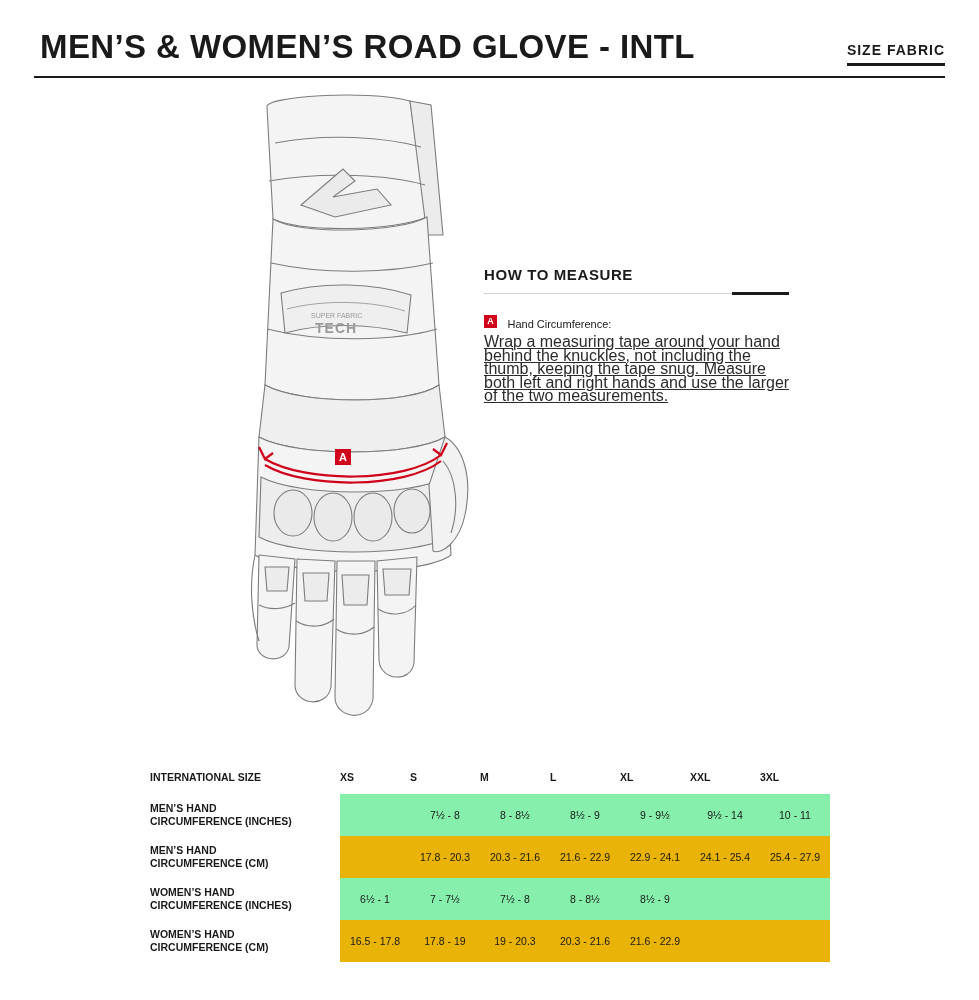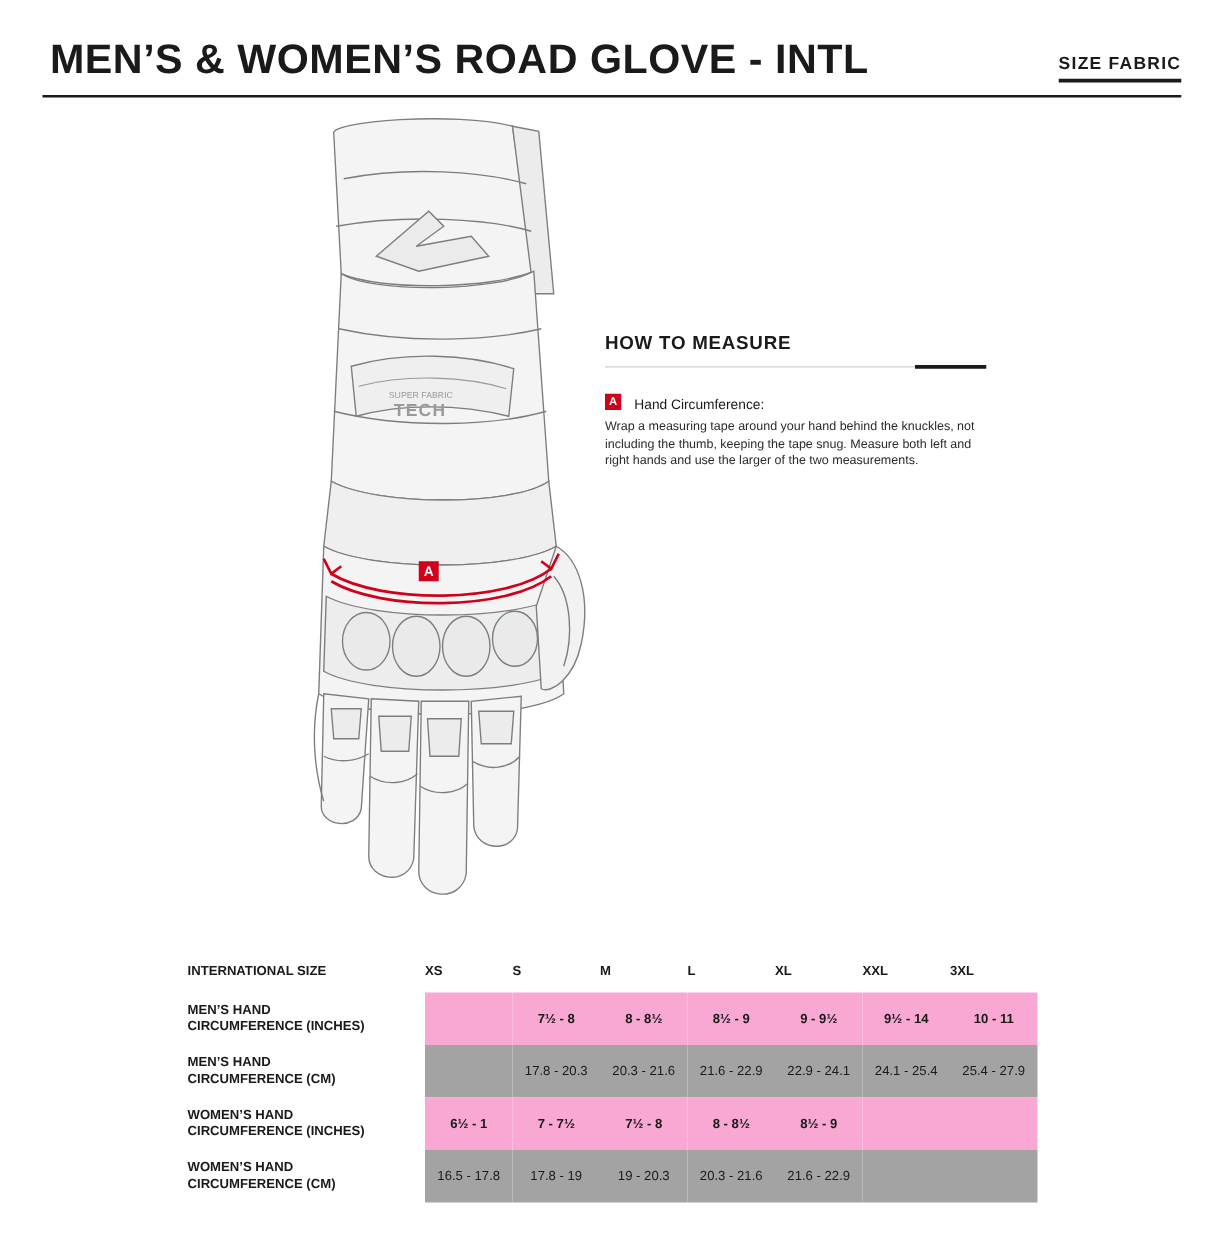--- a/index.html
+++ b/index.html
@@ -127,24 +127,25 @@
   }
   .howto-label {
     display: inline-block;
     font-size: 11px;
     font-weight: normal;
     color: #1a1a1a;
     margin-left: 6px;
   }
   .howto-text {
     margin-top: 3px;
-    font-size: 10px;
+    font-size: 16px;
     line-height: 13.5px;
     color: #2b2b2b;
     width: 310px;
+    text-decoration: underline;
   }
 
   
   .table-wrap {
     position: absolute;
     left: 150px;
     top: 760px;
     width: 680px;
   }
   table.size-table {
@@ -174,25 +175,24 @@
     vertical-align: middle;
   }
   .cell {
     font-size: 10.5px;
     text-align: center;
     color: #1a1a1a;
     height: 42px;
     vertical-align: middle;
   }
   tr.shaded .cell, tr.shaded .shade-pad {
-    background: #f9a8d4;
-    font-weight: bold;
+    background: #86efac;
   }
   tr.plain .cell {
-    background: #a3a3a3;
+    background: #eab308;
     margin-top: 24px;
   }
 </style>
 </head>
 <body>
 
 <div class="page">
 
   <div class="header">
     <div class="header-title">MEN’S &amp; WOMEN’S ROAD GLOVE - INTL</div>

